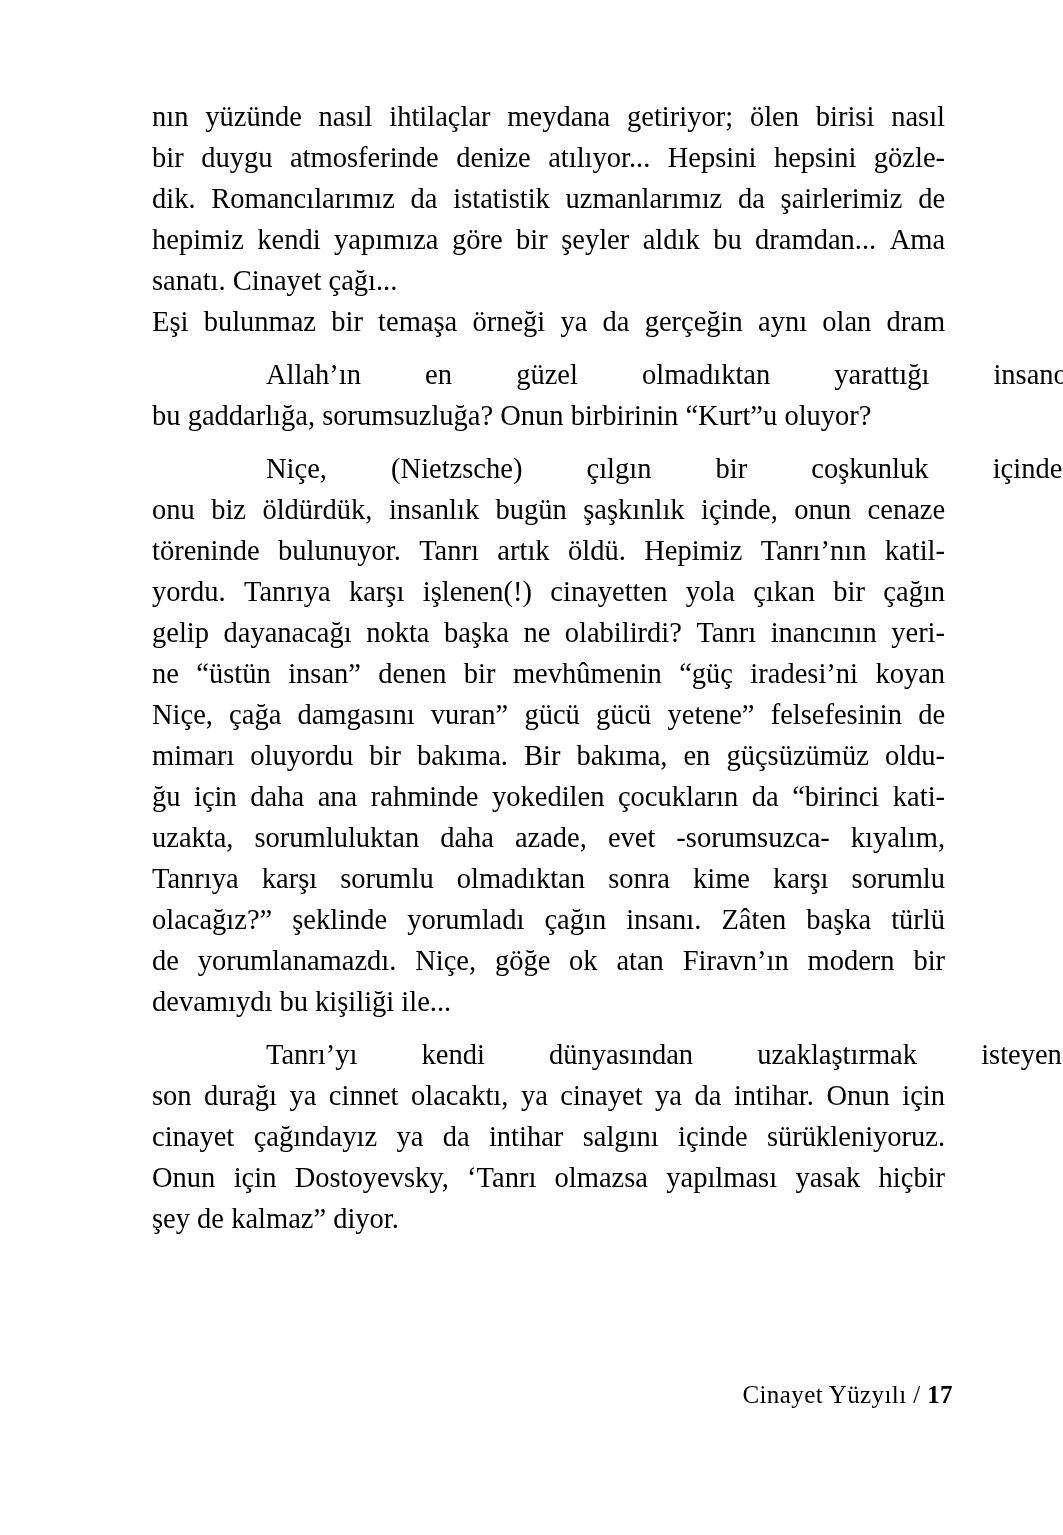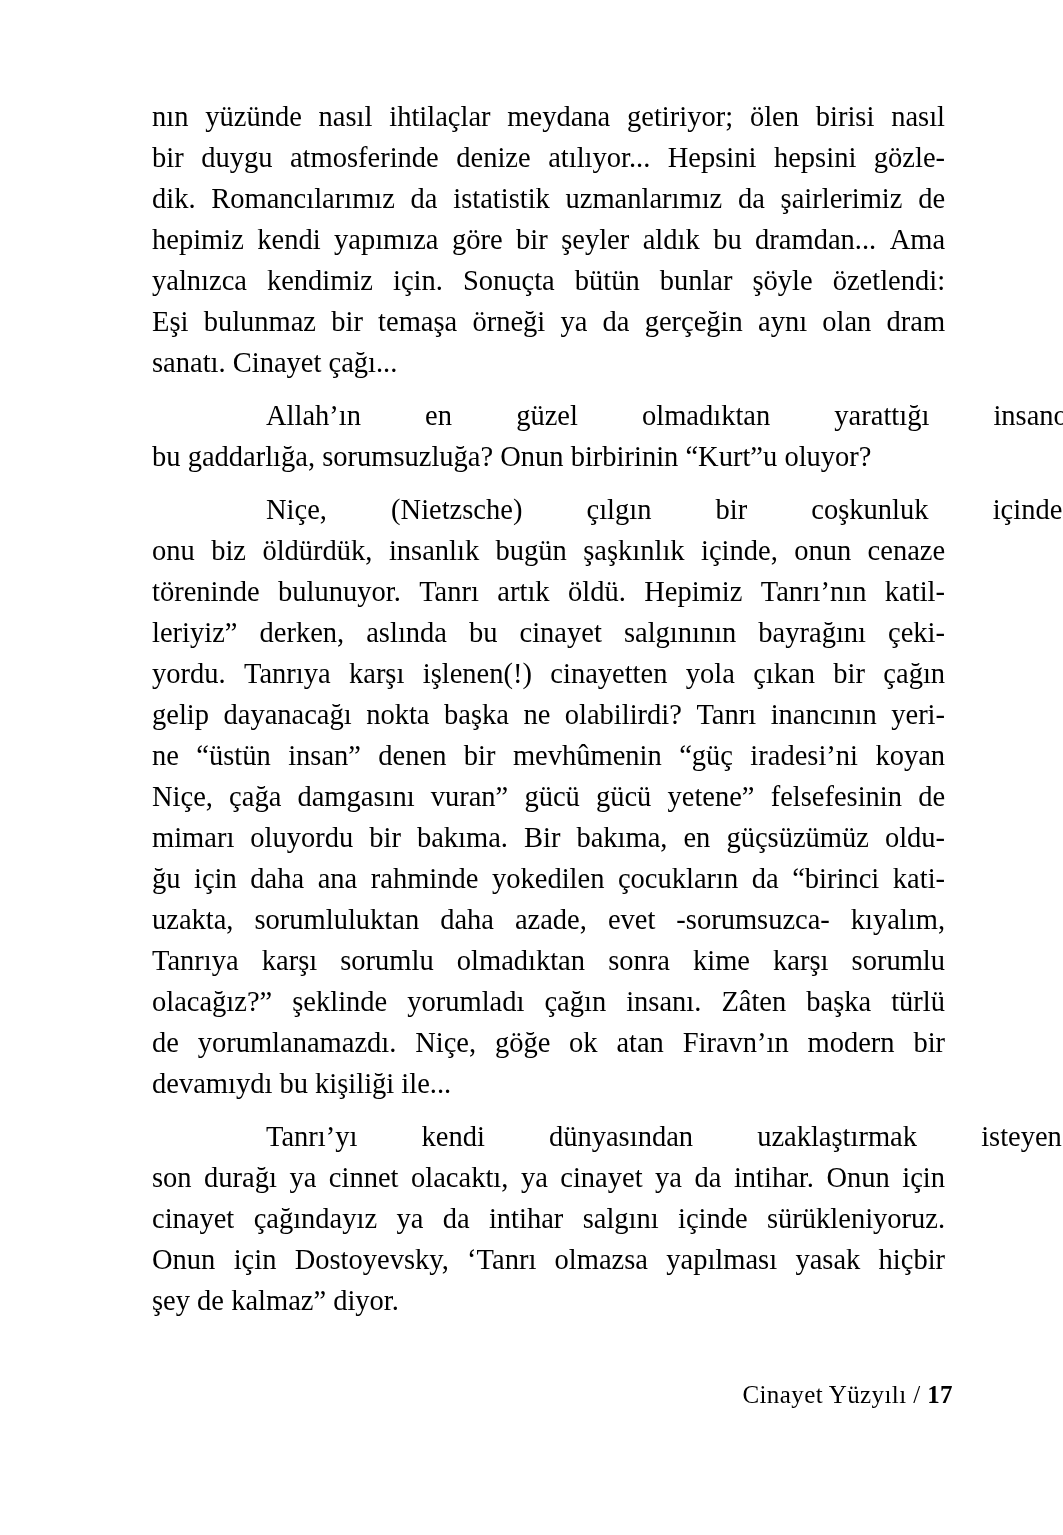--- a/index.html
+++ b/index.html
@@ -79,33 +79,31 @@
 <body>
 
 <div id="page">
 
   <div id="text-block">
       <p class="para">
         <span class="line"><span class="w">nın</span> <span class="w">yüzünde</span> <span class="w">nasıl</span> <span class="w">ihtilaçlar</span> <span class="w">meydana</span> <span class="w">getiriyor;</span> <span class="w">ölen</span> <span class="w">birisi</span> <span class="w">nasıl</span></span>
         <span class="line"><span class="w">bir</span> <span class="w">duygu</span> <span class="w">atmosferinde</span> <span class="w">denize</span> <span class="w">atılıyor...</span> <span class="w">Hepsini</span> <span class="w">hepsini</span> <span class="w">gözle-</span></span>
         <span class="line"><span class="w">dik.</span> <span class="w">Romancılarımız</span> <span class="w">da</span> <span class="w">istatistik</span> <span class="w">uzmanlarımız</span> <span class="w">da</span> <span class="w">şairlerimiz</span> <span class="w">de</span></span>
         <span class="line"><span class="w">hepimiz</span> <span class="w">kendi</span> <span class="w">yapımıza</span> <span class="w">göre</span> <span class="w">bir</span> <span class="w">şeyler</span> <span class="w">aldık</span> <span class="w">bu</span> <span class="w">dramdan...</span> <span class="w">Ama</span></span>
-        <span class="line"><span class="w">yalnızca</span> <span class="w">kendimiz</span> <span class="w">için.</span> <span class="w">Sonuçta</span> <span class="w">bütün</span> <span class="w">bunlar</span> <span class="w">şöyle</span> <span class="w">özetlendi:</span></span>
+        <span class="line flush">sanatı. Cinayet çağı...</span>
         <span class="line"><span class="w">Eşi</span> <span class="w">bulunmaz</span> <span class="w">bir</span> <span class="w">temaşa</span> <span class="w">örneği</span> <span class="w">ya</span> <span class="w">da</span> <span class="w">gerçeğin</span> <span class="w">aynı</span> <span class="w">olan</span> <span class="w">dram</span></span>
-        <span class="line flush">sanatı. Cinayet çağı...</span>
       </p>
       <p class="para">
         <span class="line indent"><span class="w">Allah’ın</span> <span class="w">en</span> <span class="w">güzel</span> <span class="w">olmadıktan</span> <span class="w">yarattığı</span> <span class="w">insanoğlu</span>  </span>
         <span class="line flush">bu gaddarlığa, sorumsuzluğa? Onun birbirinin “Kurt”u oluyor?</span>
       </p>
       <p class="para">
         <span class="line indent"><span class="w">Niçe,</span> <span class="w">(Nietzsche)</span> <span class="w">çılgın</span> <span class="w">bir</span> <span class="w">coşkunluk</span> <span class="w">içinde,</span>  </span>
         <span class="line"><span class="w">onu</span> <span class="w">biz</span> <span class="w">öldürdük,</span> <span class="w">insanlık</span> <span class="w">bugün</span> <span class="w">şaşkınlık</span> <span class="w">içinde,</span> <span class="w">onun</span> <span class="w">cenaze</span></span>
         <span class="line"><span class="w">töreninde</span> <span class="w">bulunuyor.</span> <span class="w">Tanrı</span> <span class="w">artık</span> <span class="w">öldü.</span> <span class="w">Hepimiz</span> <span class="w">Tanrı’nın</span> <span class="w">katil-</span></span>
-        <span class="line"><span class="w">leriyiz”</span> <span class="w">derken,</span> <span class="w">aslında</span> <span class="w">bu</span> <span class="w">cinayet</span> <span class="w">salgınının</span> <span class="w">bayrağını</span> <span class="w">çeki-</span></span>
         <span class="line"><span class="w">yordu.</span> <span class="w">Tanrıya</span> <span class="w">karşı</span> <span class="w">işlenen(!)</span> <span class="w">cinayetten</span> <span class="w">yola</span> <span class="w">çıkan</span> <span class="w">bir</span> <span class="w">çağın</span></span>
         <span class="line"><span class="w">gelip</span> <span class="w">dayanacağı</span> <span class="w">nokta</span> <span class="w">başka</span> <span class="w">ne</span> <span class="w">olabilirdi?</span> <span class="w">Tanrı</span> <span class="w">inancının</span> <span class="w">yeri-</span></span>
         <span class="line"><span class="w">ne</span> <span class="w">“üstün</span> <span class="w">insan”</span> <span class="w">denen</span> <span class="w">bir</span> <span class="w">mevhûmenin</span> <span class="w">“güç</span> <span class="w">iradesi’ni</span> <span class="w">koyan</span></span>
         <span class="line"><span class="w">Niçe,</span> <span class="w">çağa</span> <span class="w">damgasını</span> <span class="w">vuran”</span> <span class="w">gücü</span> <span class="w">gücü</span> <span class="w">yetene”</span> <span class="w">felsefesinin</span> <span class="w">de</span></span>
         <span class="line"><span class="w">mimarı</span> <span class="w">oluyordu</span> <span class="w">bir</span> <span class="w">bakıma.</span> <span class="w">Bir</span> <span class="w">bakıma,</span> <span class="w">en</span> <span class="w">güçsüzümüz</span> <span class="w">oldu-</span></span>
         <span class="line"><span class="w">ğu</span> <span class="w">için</span> <span class="w">daha</span> <span class="w">ana</span> <span class="w">rahminde</span> <span class="w">yokedilen</span> <span class="w">çocukların</span> <span class="w">da</span> <span class="w">“birinci</span> <span class="w">kati-</span></span>
         <span class="line"><span class="w">uzakta,</span> <span class="w">sorumluluktan</span> <span class="w">daha</span> <span class="w">azade,</span> <span class="w">evet</span> <span class="w">-sorumsuzca-</span> <span class="w">kıyalım,</span></span>
         <span class="line"><span class="w">Tanrıya</span> <span class="w">karşı</span> <span class="w">sorumlu</span> <span class="w">olmadıktan</span> <span class="w">sonra</span> <span class="w">kime</span> <span class="w">karşı</span> <span class="w">sorumlu</span></span>
         <span class="line"><span class="w">olacağız?”</span> <span class="w">şeklinde</span> <span class="w">yorumladı</span> <span class="w">çağın</span> <span class="w">insanı.</span> <span class="w">Zâten</span> <span class="w">başka</span> <span class="w">türlü</span></span>
         <span class="line"><span class="w">de</span> <span class="w">yorumlanamazdı.</span> <span class="w">Niçe,</span> <span class="w">göğe</span> <span class="w">ok</span> <span class="w">atan</span> <span class="w">Firavn’ın</span> <span class="w">modern</span> <span class="w">bir</span></span>

